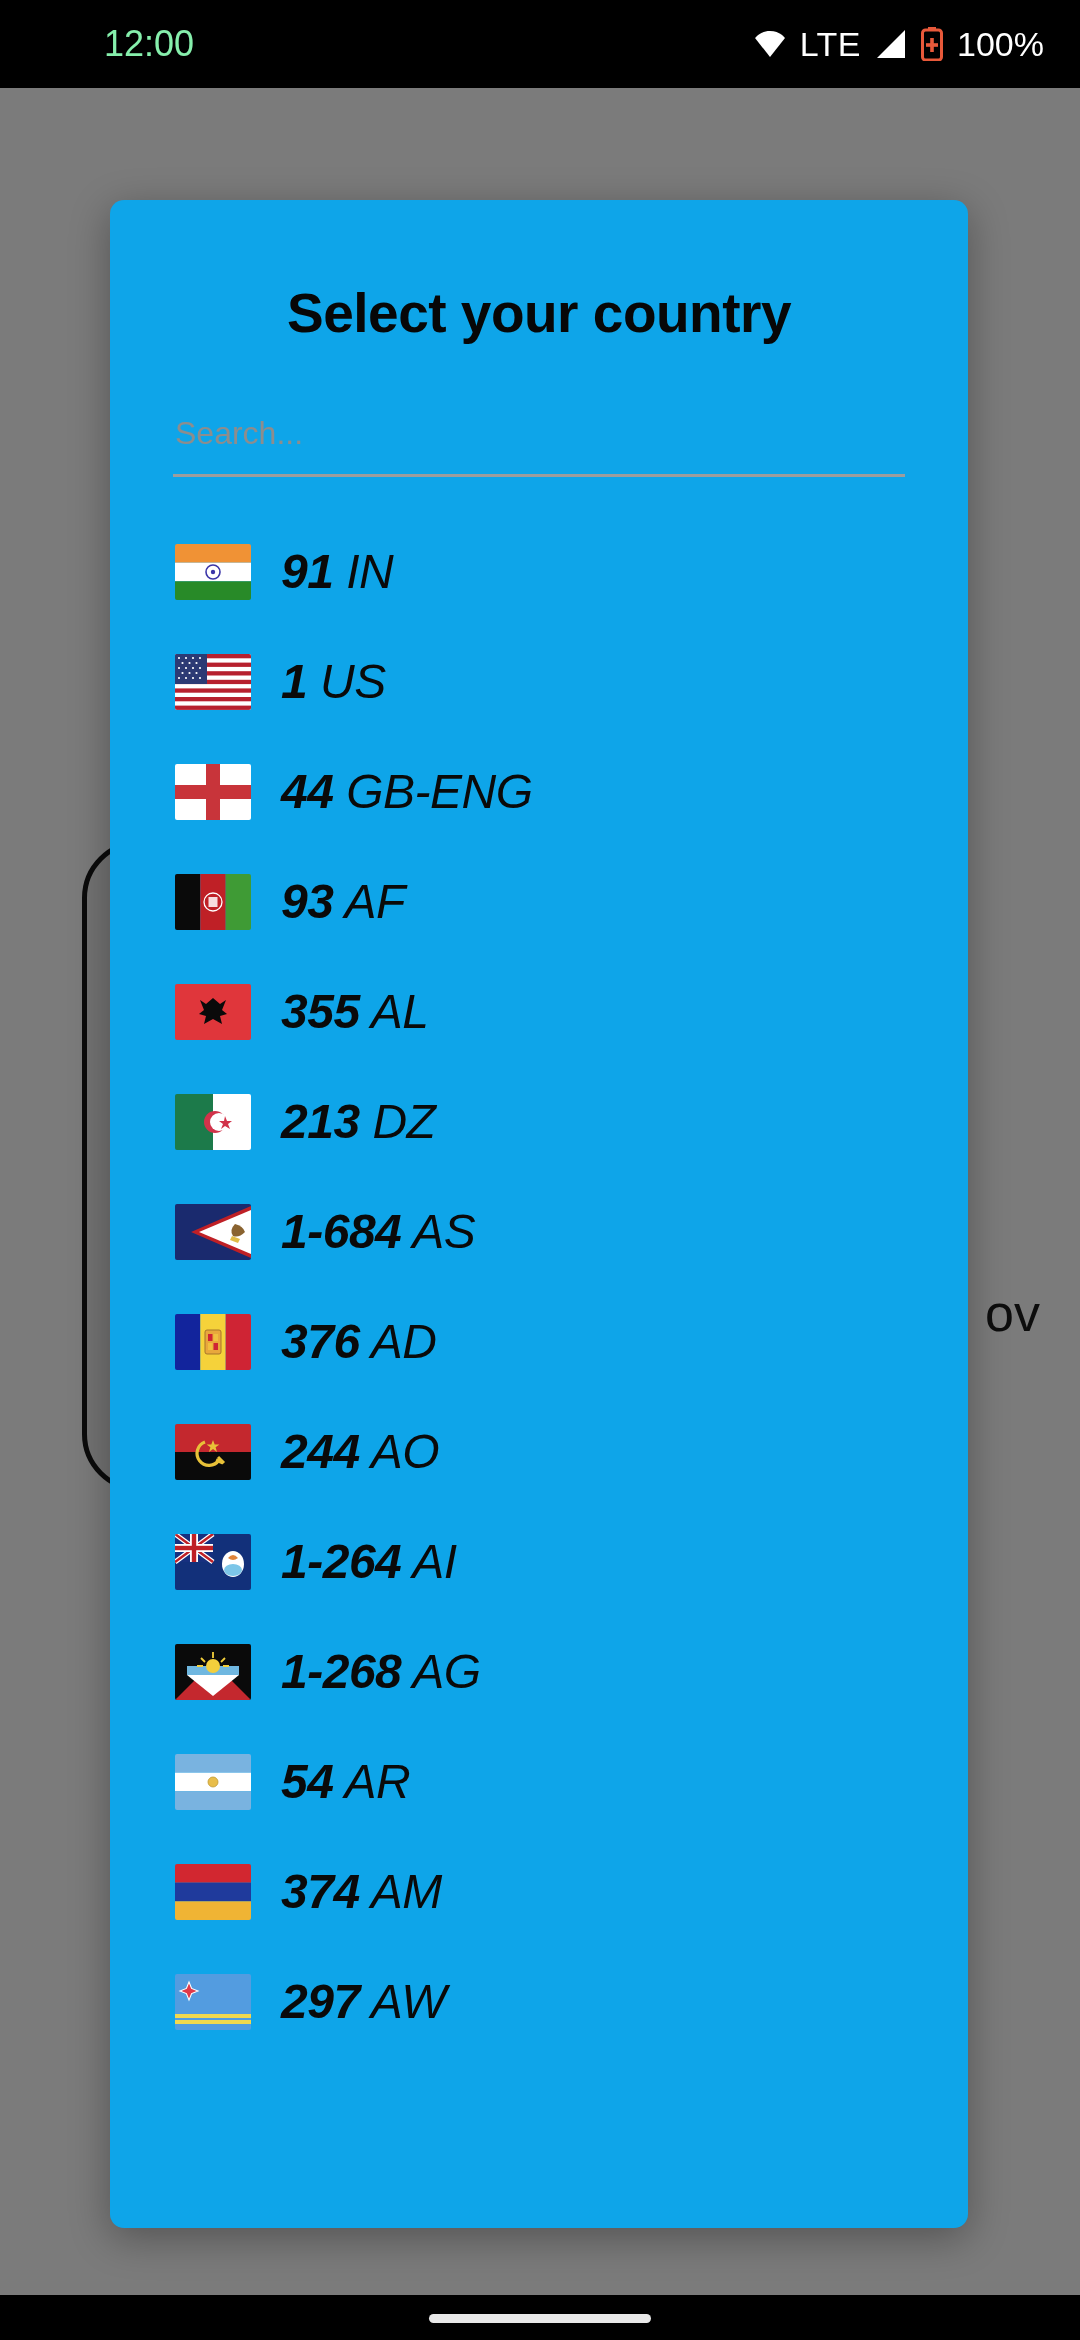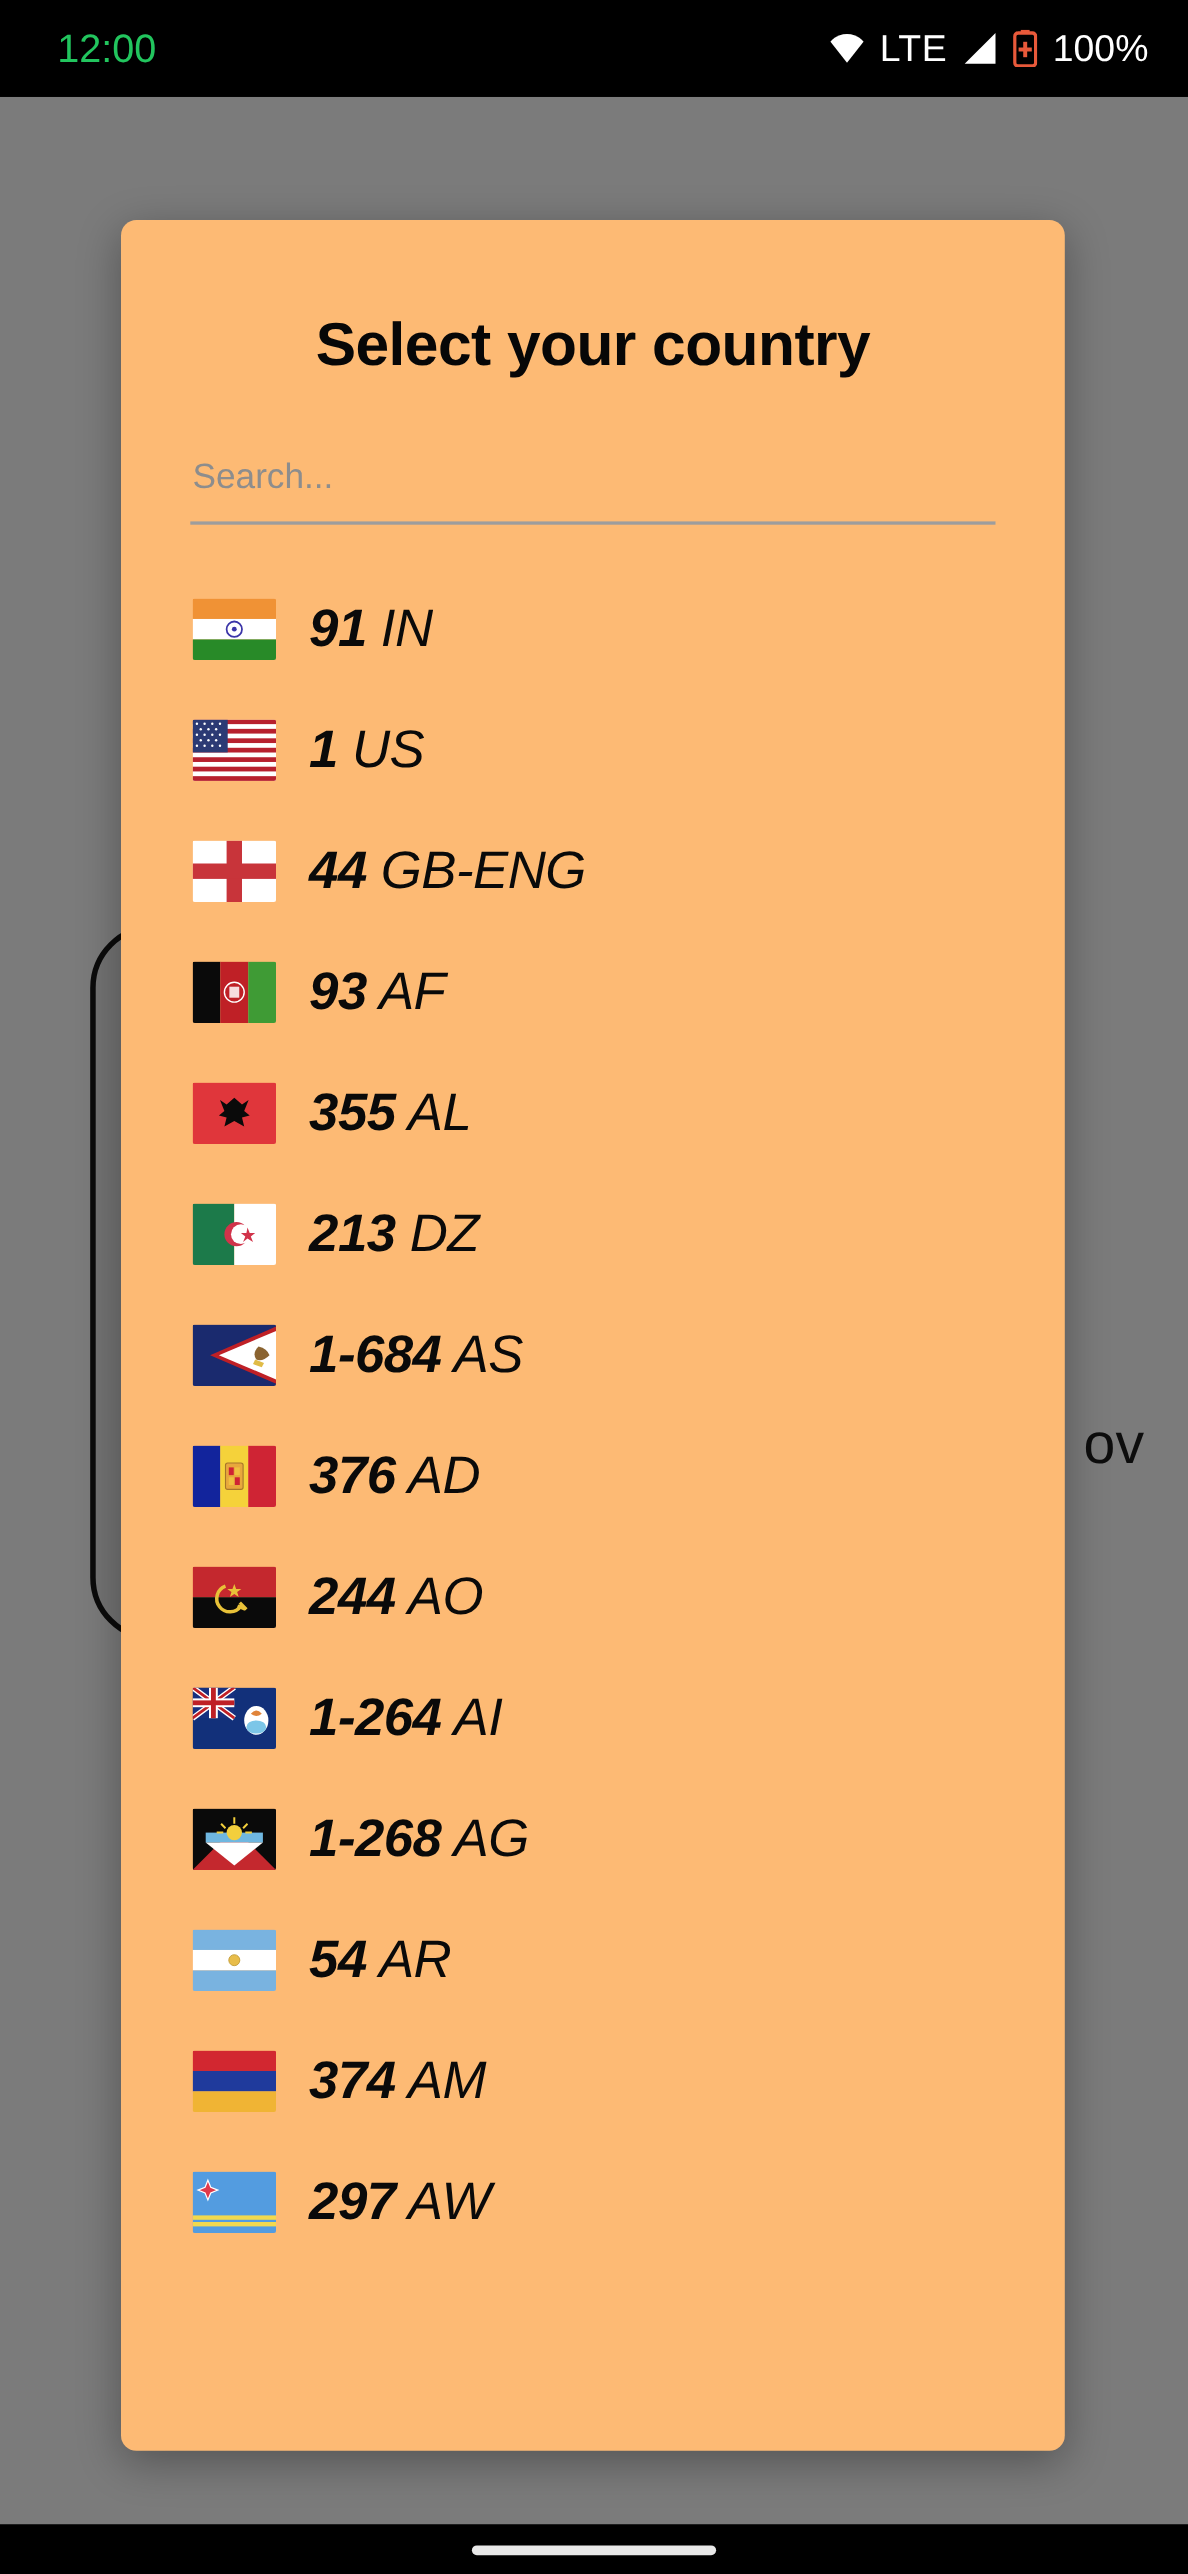--- a/index.html
+++ b/index.html
@@ -21,23 +21,23 @@
   #status-bar {
     position:absolute; top:0; left:0;
     width:1080px; height:88px;
     background:#000;
     display:flex; align-items:center;
     justify-content:space-between;
     padding:0 36px 0 0;
     z-index:40;
   }
   #status-clock {
-    color:#22c55e; font-size:36px; font-weight:400;
+    color:#86efac; font-size:36px; font-weight:400;
     letter-spacing:0px;
-    margin-left:52px;
+    margin-left:104px;
     line-height:1;
   }
   #status-right {
     display:flex; align-items:center; gap:14px;
     color:#fff;
   }
   .wifi-ico { width:32px; height:30px; display:block; }
   .lte-txt { color:#fff; font-size:34px; line-height:1; letter-spacing:0.5px; }
   .sig-ico { width:32px; height:30px; display:block; }
   .batt-ico { width:22px; height:34px; display:block; }
@@ -71,21 +71,21 @@
     white-space:nowrap;
     z-index:7;
     overflow:hidden;
   }
 
   
   #dialog {
     position:absolute;
     left:110px; top:200px;
     width:858px; height:2028px;
-    background:#fdba74;
+    background:#0ea5e9;
     border-radius:14px;
     box-shadow:0 10px 40px rgba(0,0,0,0.32);
     z-index:20;
     overflow:hidden;
   }
   #dialog-title {
     margin-top:86px;
     text-align:center;
     font-size:55px;
     font-weight:700;

